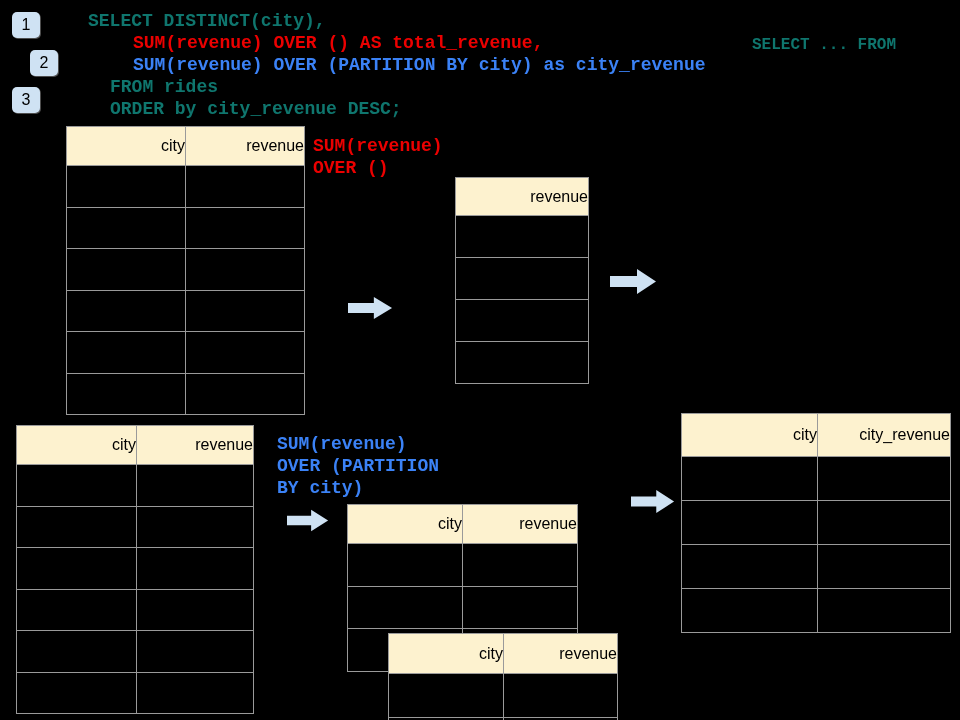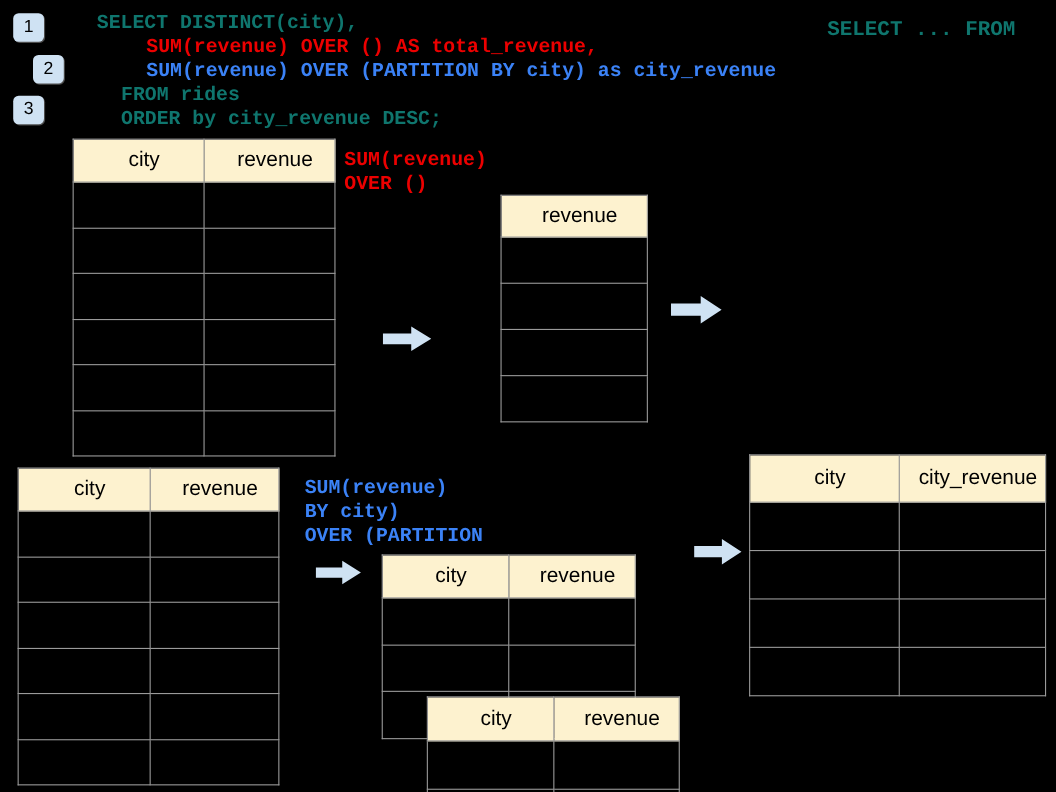--- a/index.html
+++ b/index.html
@@ -10,36 +10,36 @@
   .code{position:absolute;font-family:"Liberation Mono",monospace;font-weight:bold;
         font-size:18px;line-height:22px;white-space:pre;}
   .code-line{white-space:pre;}
   .ind-0{padding-left:0;}
   .ind-1{padding-left:22px;}
   .ind-2{padding-left:45px;}
   .c-purple{color:#0f766e;}
   .c-red{color:#EC0000;}
   .c-green{color:#3b82f6;}
   #sql-code{left:88px;top:10px;}
-  #from-snippet{left:752px;top:16px;font-size:19px;line-height:22px;}
+  #from-snippet{left:752px;top:34px;font-size:16px;line-height:22px;}
   #label-total{left:313px;top:135px;}
   #label-partition{left:277px;top:433px;}
 
   
   .badge{position:absolute;width:28px;height:26px;background:#CFE2F3;border-radius:5px;
          box-shadow:1px 1px 0 #4d4d4d;display:flex;align-items:center;justify-content:center;
          color:#000;font-size:16px;}
   #badge-1{left:12px;top:12px;}
   #badge-2{left:30px;top:50px;}
   #badge-3{left:12px;top:87px;}
 
   
   table.tbl{position:absolute;border-collapse:collapse;table-layout:fixed;}
-  table.tbl th{background:#FDF2CF;color:#000;font-weight:normal;font-size:19px;
-               text-align:center;padding:0 0 0 10px;border:1px solid #9A9A9A;vertical-align:middle;}
+  table.tbl th{background:#FDF2CF;color:#000;font-weight:normal;font-size:16px;
+               text-align:right;padding:0 0 0 10px;border:1px solid #9A9A9A;vertical-align:middle;}
   table.tbl td{border:1px solid #9A9A9A;padding:0;background:transparent;}
   #tbl-source-top{left:66px;top:126px;}
   #tbl-source-top th{height:38px;}
   #tbl-source-top tbody tr{height:41.5px;}
   #tbl-total{left:455px;top:177px;}
   #tbl-total th{height:37px;}
   #tbl-total tbody tr{height:42px;}
   #tbl-source-bottom{left:16px;top:425px;}
   #tbl-source-bottom th{height:38px;}
   #tbl-source-bottom tbody tr{height:41.5px;}
@@ -70,21 +70,21 @@
   <div class="badge" id="badge-1">1</div>
   <div class="badge" id="badge-2">2</div>
   <div class="badge" id="badge-3">3</div>
 
   <div class="code" id="sql-code"><div class="code-line c-purple ind-0">SELECT DISTINCT(city),</div><div class="code-line c-red ind-2">SUM(revenue) OVER () AS total_revenue,</div><div class="code-line c-green ind-2">SUM(revenue) OVER (PARTITION BY city) as city_revenue</div><div class="code-line c-purple ind-1">FROM rides</div><div class="code-line c-purple ind-1">ORDER by city_revenue DESC;</div></div>
 
   <div class="code c-purple" id="from-snippet"><div class="code-line">SELECT ... FROM</div></div>
 
   <div class="code c-red" id="label-total"><div class="code-line">SUM(revenue)</div><div class="code-line">OVER ()</div></div>
 
-  <div class="code c-green" id="label-partition"><div class="code-line">SUM(revenue)</div><div class="code-line">BY city)</div><div class="code-line">OVER (PARTITION</div></div>
+  <div class="code c-green" id="label-partition"><div class="code-line">SUM(revenue)</div><div class="code-line">OVER (PARTITION</div><div class="code-line">BY city)</div></div>
 
   <table class="tbl" id="tbl-source-top">
     <colgroup>
         <col style="width:119px">
         <col style="width:119px">
       </colgroup>
     <thead>
         <tr>
       <th>city</th>
       <th>revenue</th>

